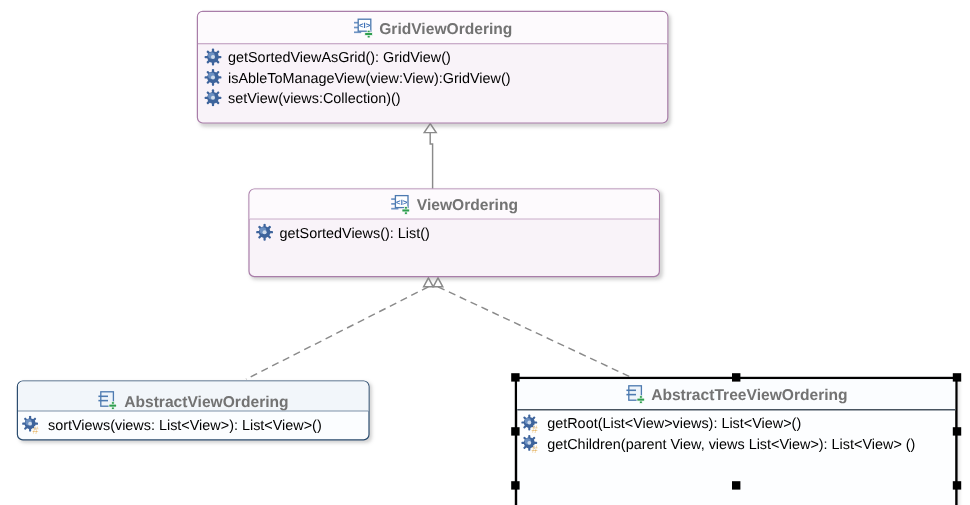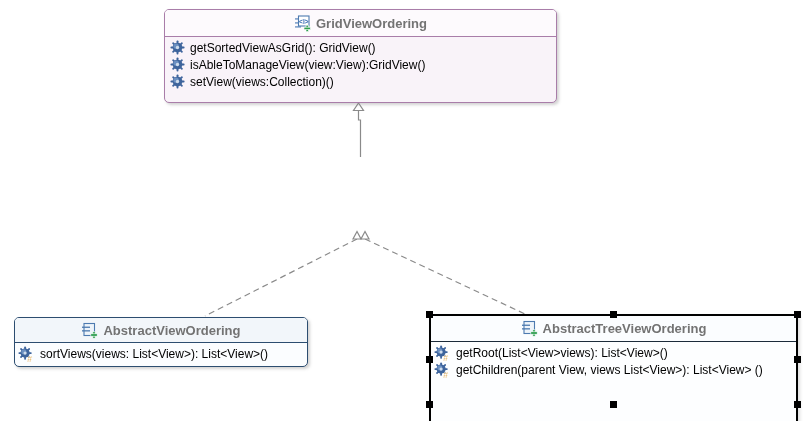--- a/index.html
+++ b/index.html
@@ -104,23 +104,43 @@
         <span class="icon">
             <svg width="15" height="15">
               <use href="#icon-gear"></use>
             </svg>
           </span>
         <span>setView(views:Collection)()</span>
       </div>
     </div>
   </div>
 
+  <div class="uml-box iface" style="left:207px; top:157px; width:343px; height:74px;">
+    <div class="box-header" style="height:24px;">
+      <span class="icon">
+        <svg width="17" height="17">
+            <use href="#icon-interface"></use>
+          </svg>
+      </span>
+      <span>ViewOrdering</span>
+    </div>
+    <div class="box-body">
+      <div class="method-row">
+        <span class="icon">
+            <svg width="15" height="15">
+              <use href="#icon-gear"></use>
+            </svg>
+          </span>
+        <span>getSortedViews(): List()</span>
+      </div>
+    </div>
+  </div>
 
   <div class="uml-box cls" style="left:14px; top:317px; width:294px; height:50px;">
-    <div class="box-header" style="height:24px;">
+    <div class="box-header" style="height:24px;align-items:flex-end;">
       <span class="icon">
         <svg width="17" height="17">
             <use href="#icon-class"></use>
           </svg>
       </span>
       <span>AbstractViewOrdering</span>
     </div>
     <div class="box-body" style="padding-left:3px;">
       <div class="method-row">
         <span class="icon">

